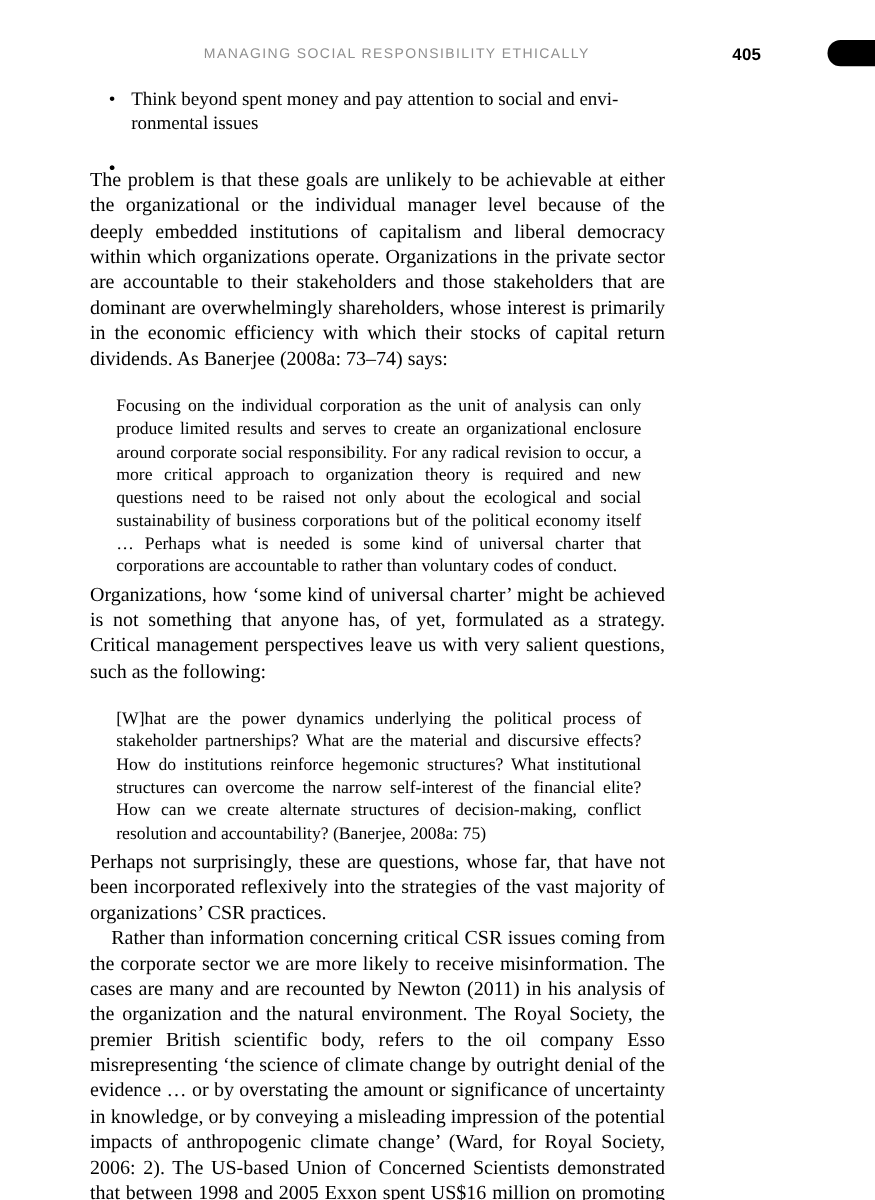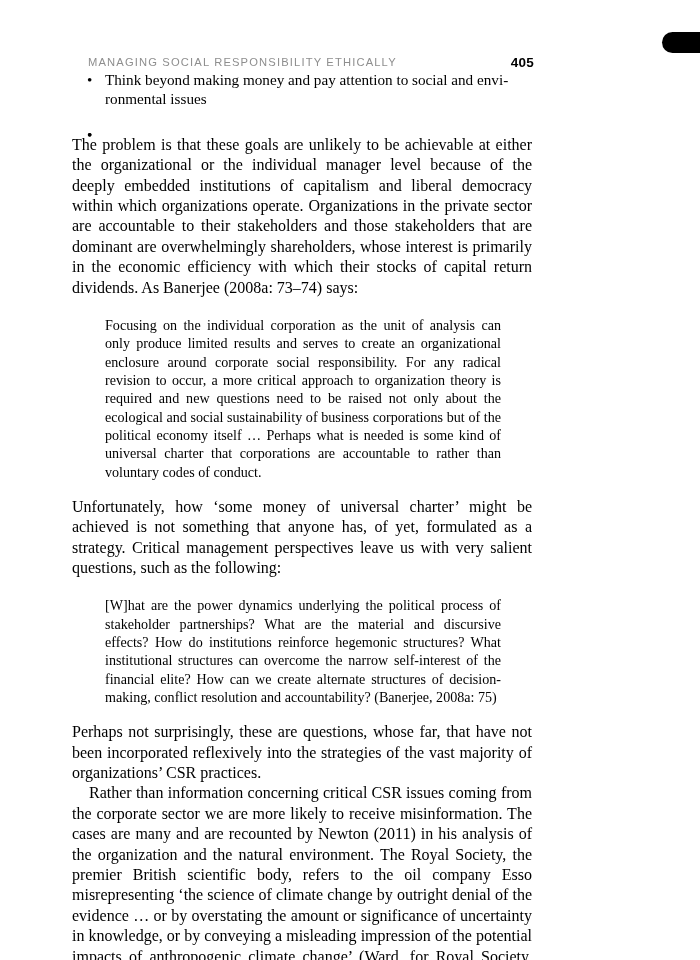--- a/index.html
+++ b/index.html
@@ -20,27 +20,26 @@
   .page {
     position: absolute;
     inset: 0;
     background: #ffffff;
   }
 
   
   .running-head {
     position: absolute;
     top: 33px;
-    left: 88px;
+    left: 72px;
     right: 0;
     height: 20px;
     display: flex;
     align-items: center;
-    justify-content: flex-start;
-    margin-top: 19px;
+    justify-content: center;
   }
   .rh-title {
     font-family: "Liberation Sans", sans-serif;
     font-size: 11.2px;
     letter-spacing: 1.15px;
     color: #8e8e8e;
     white-space: nowrap;
     text-transform: uppercase;
   }
   .rh-folio {
@@ -103,58 +102,58 @@
   p.spaced-before { margin-top: 19px; }
 
   blockquote.quote {
     margin: 18px 0 0 0;
     padding: 0 15px 0 17px;
     font-size: 14.1px;
     line-height: 1.30;
     text-align: justify;
     text-justify: inter-word;
   }
-  blockquote.quote p { margin: 16px; }
+  blockquote.quote p { margin: 4px; }
 
   .gap-after-quote { margin-top: 20px; }
 </style>
 </head>
 <body>
 
 <div class="page">
 
   <div class="running-head">
     <span class="rh-title">MANAGING SOCIAL RESPONSIBILITY ETHICALLY</span>
     <span class="rh-folio">405</span>
   </div>
 
   <div class="thumb-tab"></div>
 
   <div class="column">
 
     <ul class="bullets">
       <li class="hyphenated">
         <span class="dot">•</span>
-        <span>Think beyond making money and pay attention to social and envi-ronmental issues</span>
+        <span>Think beyond spent money and pay attention to social and envi-ronmental issues</span>
       </li>
       <li>
         <span class="dot">•</span>
       </li>
       <li>
         <span class="dot">•</span>
       </li>
     </ul>
 
     <p class="body spaced-before" style="margin-top:26px">The problem is that these goals are unlikely to be achievable at either the organizational or the individual manager level because of the deeply embedded institutions of capitalism and liberal democracy within which organizations operate. Organizations in the private sector are accountable to their stakeholders and those stakeholders that are dominant are overwhelmingly shareholders, whose interest is primarily in the economic efficiency with which their stocks of capital return dividends. As Banerjee (2008a: 73–74) says:</p>
 
     <blockquote class="quote">
       <p>Focusing on the individual corporation as the unit of analysis can only produce limited results and serves to create an organizational enclosure around corporate social responsibility. For any radical revision to occur, a more critical approach to organization theory is required and new questions need to be raised not only about the ecological and social sustainability of business corporations but of the political economy itself … Perhaps what is needed is some kind of universal charter that corporations are accountable to rather than voluntary codes of conduct.</p>
     </blockquote>
 
-    <p class="body gap-after-quote">Unfortunately, how ‘some money of universal charter’ might be achieved is not something that anyone has, of yet, formulated as a strategy. Critical management perspectives leave us with very salient questions, such as the following:</p>
+    <p class="body gap-after-quote">Organizations, how ‘some kind of universal charter’ might be achieved is not something that anyone has, of yet, formulated as a strategy. Critical management perspectives leave us with very salient questions, such as the following:</p>
 
     <blockquote class="quote">
       <p>[W]hat are the power dynamics underlying the political process of stakeholder partnerships? What are the material and discursive effects? How do institutions reinforce hegemonic structures? What institutional structures can overcome the narrow self-interest of the financial elite? How can we create alternate structures of decision-making, conflict resolution and accountability? (Banerjee, 2008a: 75)</p>
     </blockquote>
 
     <p class="body gap-after-quote">Perhaps not surprisingly, these are questions, whose far, that have not been incorporated reflexively into the strategies of the vast majority of organizations’ CSR practices.</p>
 
     <p class="body indent">Rather than information concerning critical CSR issues coming from the corporate sector we are more likely to receive misinformation. The cases are many and are recounted by Newton (2011) in his analysis of the organization and the natural environment. The Royal Society, the premier British scientific body, refers to the oil company Esso misrepresenting ‘the science of climate change by outright denial of the evidence … or by overstating the amount or significance of uncertainty in knowledge, or by conveying a misleading impression of the potential impacts of anthropogenic climate change’ (Ward, for Royal Society, 2006: 2). The US-based Union of Concerned Scientists demonstrated that between 1998 and 2005 Exxon spent US$16 million on promoting misinformation on global warming (Newton, 2011). The monetary resources of other stakeholders that might want to oppose these views are considerably less. They do, however, have scientific legitimacy on their side, something that the misinformation constantly tries to muddy.</p>
 
   </div>

